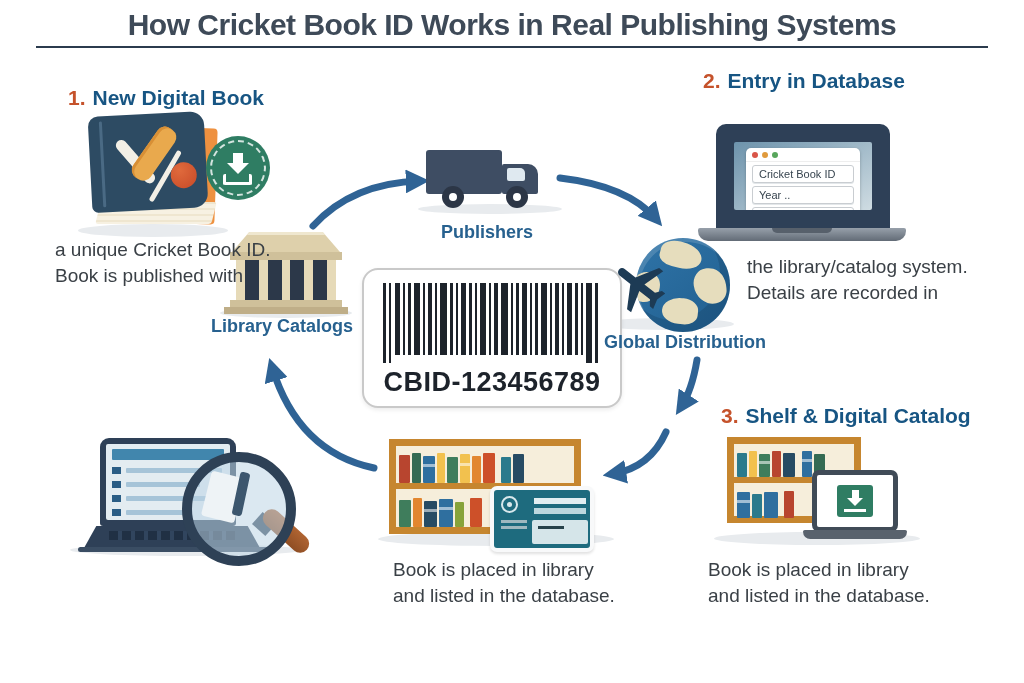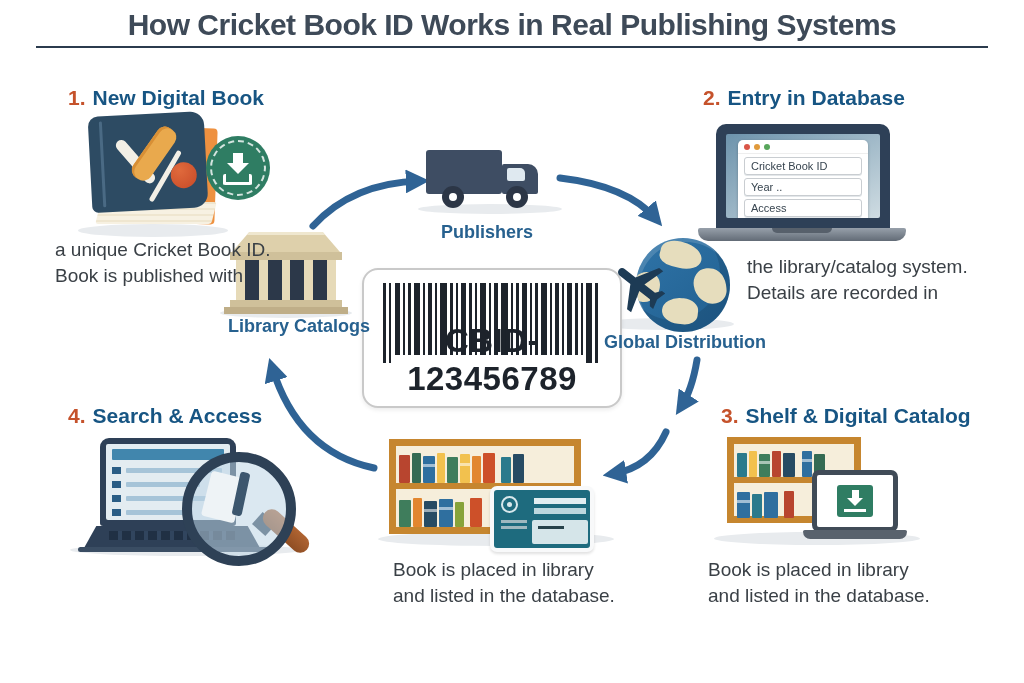--- a/index.html
+++ b/index.html
@@ -71,39 +71,39 @@
   .truck-box{position:absolute;left:0;top:4px;width:76px;height:44px;background:#3e4d63;border-radius:3px;}
   .truck-cab{position:absolute;left:76px;top:18px;width:36px;height:30px;background:#3e4d63;border-radius:2px 10px 2px 2px;}
   .truck-win{position:absolute;left:5px;top:4px;width:18px;height:13px;background:#dfe9f0;border-radius:2px 5px 2px 2px;}
   .truck-wheel{position:absolute;top:40px;width:22px;height:22px;border-radius:50%;background:#2c3646;}
   .truck-hub{position:absolute;left:7px;top:7px;width:8px;height:8px;border-radius:50%;background:#fff;}
 
   
   .barcode{position:absolute;left:362px;top:268px;width:256px;height:136px;background:#fff;
            border:2px solid #c9c9c9;border-radius:16px;z-index:2;box-shadow:0 2px 4px rgba(0,0,0,.08);}
   .barcode svg{position:absolute;left:19px;top:13px;}
-  .barcode-text{position:absolute;left:0;right:0;bottom:8px;text-align:center;font-size:33px;
+  .barcode-text{position:absolute;left:0;right:0;bottom:8px;text-align:center;font-size:27px;
                 font-weight:bold;color:#1d232b;letter-spacing:.5px;}
 
   
   .globe-group{position:absolute;left:628px;top:238px;width:110px;height:96px;z-index:2;}
   .globe{position:absolute;left:8px;top:0;width:94px;height:94px;border-radius:50%;overflow:hidden;
          background:linear-gradient(140deg,#2f74a8,#205e8e);
          box-shadow:inset -10px -12px 0 rgba(18,56,90,.28), inset 3px 4px 0 rgba(255,255,255,.15);}
   .land{position:absolute;background:#e6ddbd;}
   .land.l1{left:24px;top:4px;width:42px;height:26px;border-radius:48% 60% 55% 40%;transform:rotate(14deg);}
   .land.l2{left:-4px;top:34px;width:28px;height:30px;border-radius:55% 45% 60% 40%;}
   .land.l3{left:58px;top:30px;width:32px;height:36px;border-radius:45% 55% 40% 60%;transform:rotate(-8deg);}
   .land.l4{left:26px;top:60px;width:36px;height:26px;border-radius:60% 50% 45% 55%;transform:rotate(6deg);}
   .plane{position:absolute;left:-18px;top:16px;width:62px;height:62px;transform:rotate(-52deg);z-index:3;}
   .plane path{fill:#1d3b55;}
 
   
   .laptop2-screen{position:absolute;left:716px;top:124px;width:174px;height:104px;background:var(--device_navy);
-                  border-radius:10px 10px 0 0;z-index:2;padding:10px;box-sizing:border-box;}
+                  border-radius:10px 10px 0 0;z-index:2;padding:18px;box-sizing:border-box;}
   .laptop2-inner{width:100%;height:100%;background:linear-gradient(150deg,#6d93ac,#cfdce2);border-radius:2px;overflow:hidden;}
   .db-window{margin:6px 12px 0;background:#fff;border-radius:5px;box-shadow:0 1px 3px rgba(0,0,0,.25);padding-bottom:5px;}
   .db-bar{height:13px;display:flex;align-items:center;padding-left:6px;gap:4px;border-bottom:1px solid #eee;}
   .dot{width:6px;height:6px;border-radius:50%;}
   .dot.r{background:#d95548;} .dot.o{background:#e09a3c;} .dot.g{background:#58a65c;}
   .db-field{margin:3px 6px 0;height:16px;border:1px solid #c9cdd1;border-radius:3px;background:#fff;
             font-size:11px;line-height:16px;padding-left:6px;color:#37444f;box-shadow:0 1px 0 #e3e7ea;}
   .laptop2-base{position:absolute;left:698px;top:228px;width:208px;height:13px;z-index:2;
                 background:linear-gradient(#97a0aa,#626b76);border-radius:2px 2px 10px 10px;}
   .laptop2-notch{position:absolute;left:74px;top:0;width:60px;height:5px;background:#57606b;border-radius:0 0 6px 6px;}
@@ -225,21 +225,21 @@
     <div class="lib-arch"></div>
     <div class="lib-body">
       <div class="lib-col"></div>
       <div class="lib-col"></div>
       <div class="lib-col"></div>
       <div class="lib-col"></div>
     </div>
     <div class="lib-base"></div>
     <div class="lib-step"></div>
   </div>
-  <div class="hub-label" style="left:224px;top:316px;width:150px;">Library Catalogs</div>
+  <div class="hub-label" style="left:207px;top:316px;width:150px;">Library Catalogs</div>
 
   <div class="truck-group">
     <div class="truck-box"></div>
     <div class="truck-cab">
       <div class="truck-win"></div>
     </div>
     <div class="truck-wheel" style="left:16px;">
         <div class="truck-hub"></div>
       </div>
     <div class="truck-wheel" style="left:80px;">
@@ -295,21 +295,21 @@
       <div class="land l2"></div>
       <div class="land l3"></div>
       <div class="land l4"></div>
     </div>
     <svg class="plane" viewBox="0 0 24 24">
       <path d="M21.5 15.5v-2l-8.5-5V3.2a1.6 1.6 0 0 0-3.2 0v5.3l-8.5 5v2l8.5-2.6v5.2l-2.2 1.7v1.6l3.8-1 3.8 1v-1.6l-2.2-1.7v-5.2l8.5 2.6z"></path>
     </svg>
   </div>
   <div class="hub-label" style="left:600px;top:332px;width:170px;">Global Distribution</div>
 
-  <div class="step-heading" style="left:703px;top:86px;">
+  <div class="step-heading" style="left:703px;top:69px;">
     <span class="num">2.</span><span class="htext">Entry in Database</span>
   </div>
   <div class="laptop2-screen">
     <div class="laptop2-inner">
       <div class="db-window">
         <div class="db-bar">
           <span class="dot r"></span>
           <span class="dot o"></span>
           <span class="dot g"></span>
         </div>
@@ -363,23 +363,20 @@
         <div class="dl-line"></div>
       </div>
     </div>
   </div>
   <div class="laptop3-base"></div>
   <div class="caption" style="left:708px;top:557px;">
     <div>Book is placed in library</div>
     <div>and listed in the database.</div>
   </div>
 
-  <div class="step-heading" style="left:68px;top:404px;">
-    <span class="num">4.</span><span class="htext">Search &amp; Access</span>
-  </div>
   <div class="laptop4-screen">
     <div class="laptop4-inner">
       <div class="srch-head"></div>
       <div class="srch-row">
           <div class="srch-bullet"></div>
           <div class="srch-line" style="width:86%;"></div>
         </div>
       <div class="srch-row">
           <div class="srch-bullet"></div>
           <div class="srch-line" style="width:66%;"></div>

